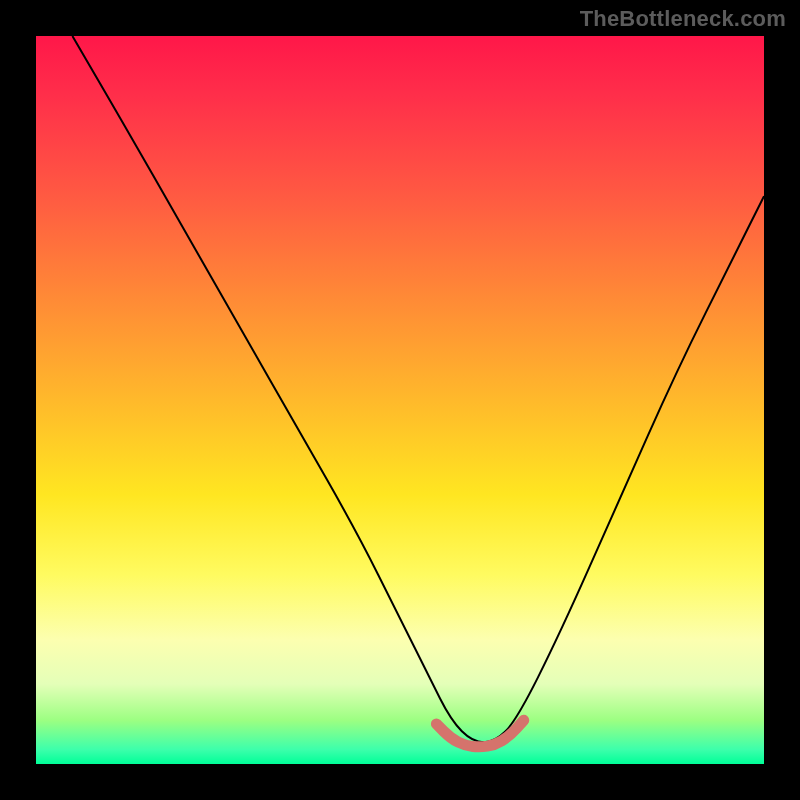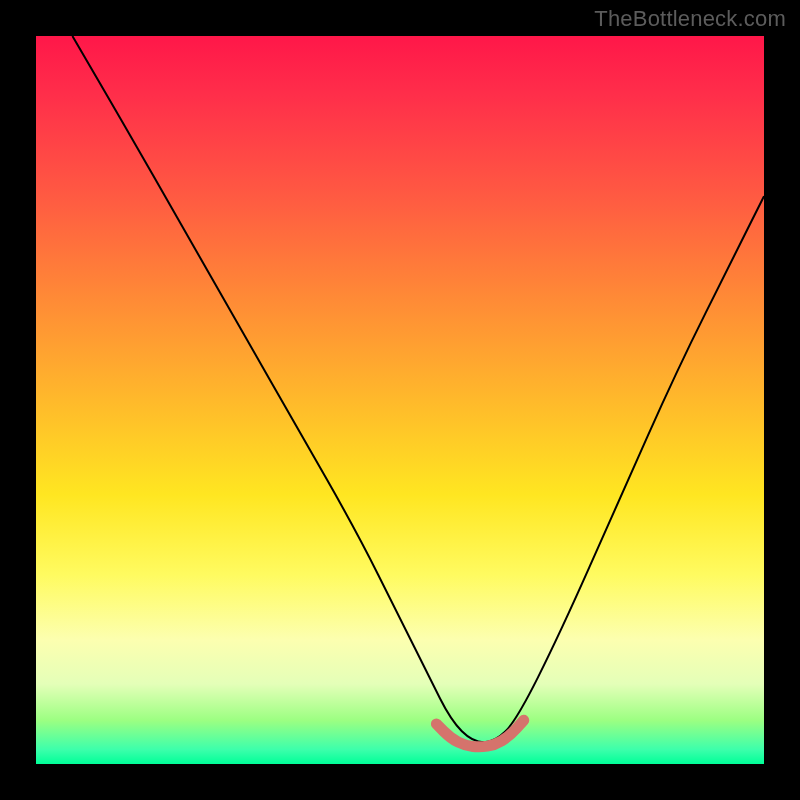--- a/index.html
+++ b/index.html
@@ -39,21 +39,21 @@
       #3dffab 98%,
       #00ff98 100%
     );
   }
   .watermark {
     position: absolute;
     top: 6px;
     right: 14px;
     color: #5c5c5c;
     font-size: 22px;
-    font-weight: 400;
+    font-weight: 700;
     letter-spacing: 0.2px;
     user-select: none;
   }
   svg.curve {
     position: absolute;
     left: 0;
     top: 0;
     width: 728px;
     height: 728px;
     overflow: visible;

